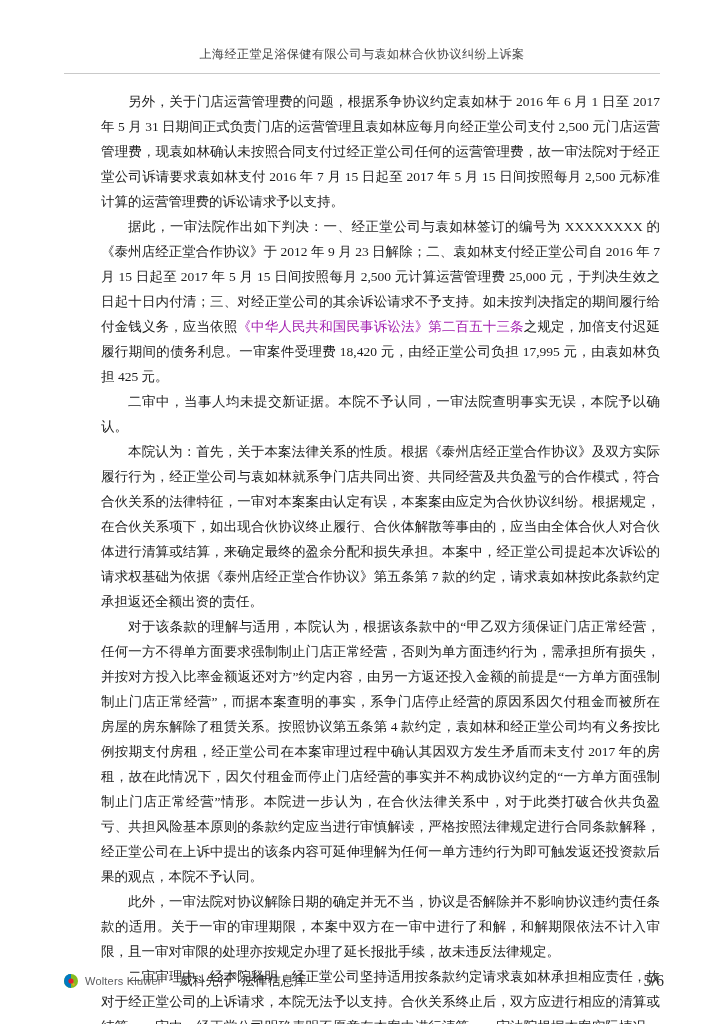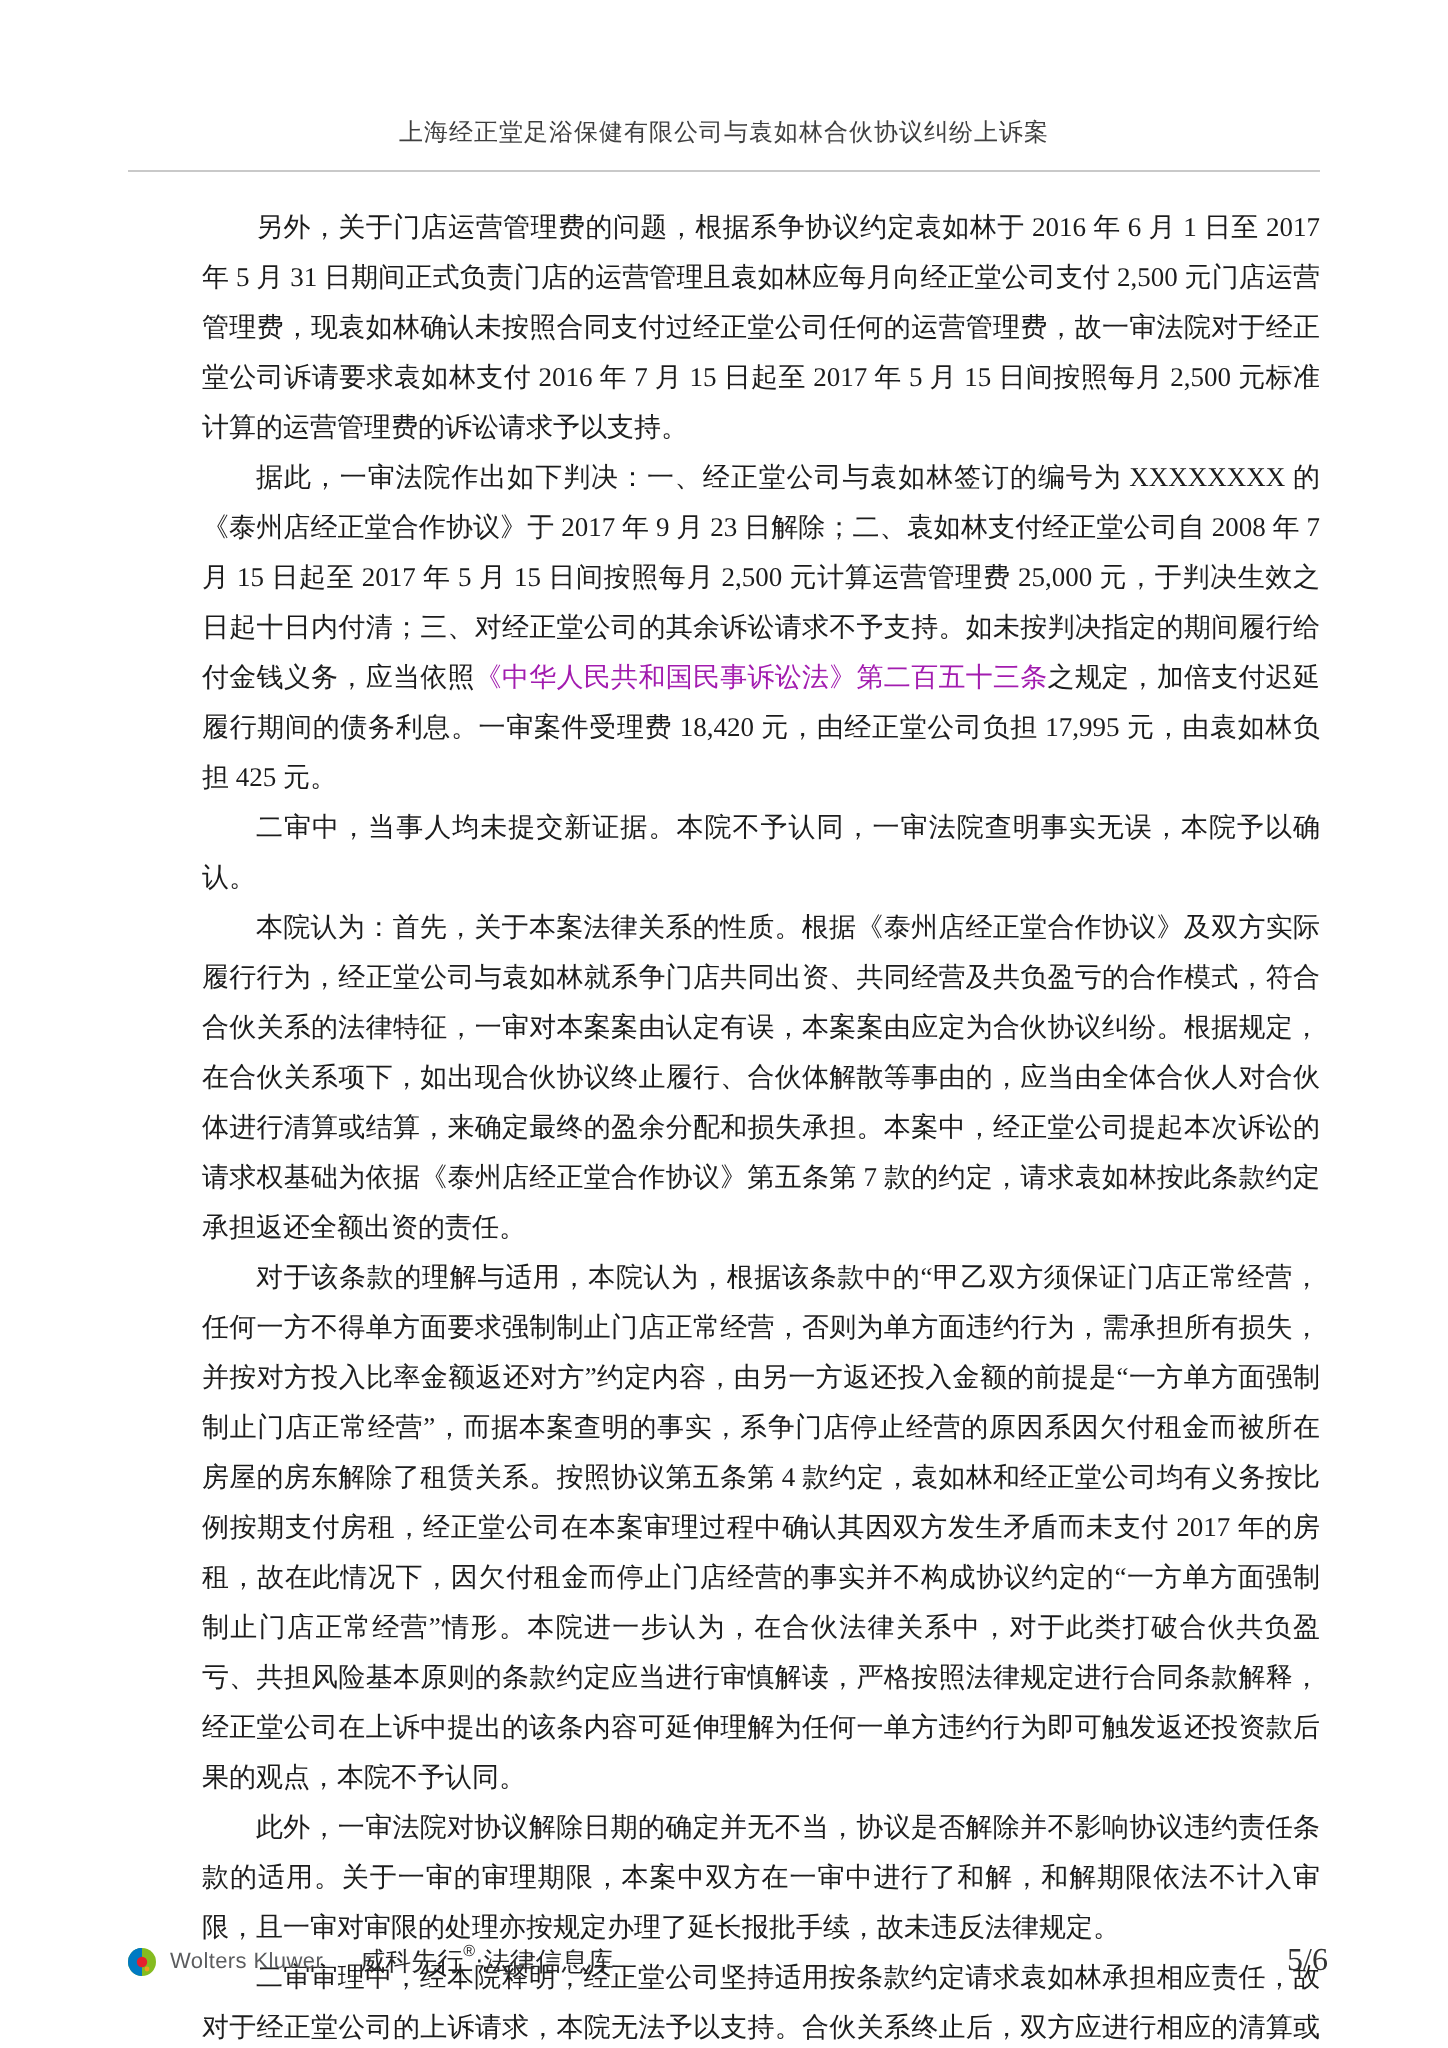--- a/index.html
+++ b/index.html
@@ -6,21 +6,21 @@
   html, body { background: #ffffff; }
   body { font-family: "Liberation Serif", serif; }
   .page {
     position: relative;
     width: 724px;
     height: 1024px;
     margin: 0 auto;
     background: #ffffff;
     overflow: hidden;
   }
-  .header { padding-top: 58px; }
+  .header { padding-top: 34px; margin-top: 12px; }
   .doc-title {
     text-align: center;
     font-size: 12px;
     color: #3f3f3f;
     letter-spacing: 0.5px;
     font-family: "Liberation Serif", serif;
   }
   .header-rule {
     margin: 10px 64px 0 64px;
     border: none;
@@ -91,21 +91,21 @@
   <div class="header">
     <div class="doc-title">上海经正堂足浴保健有限公司与袁如林合伙协议纠纷上诉案</div>
     <hr class="header-rule">
   </div>
 
   <div class="content">
     <p>
       <span>另外，关于门店运营管理费的问题，根据系争协议约定袁如林于 2016 年 6 月 1 日至 2017 年 5 月 31 日期间正式负责门店的运营管理且袁如林应每月向经正堂公司支付 2,500 元门店运营管理费，现袁如林确认未按照合同支付过经正堂公司任何的运营管理费，故一审法院对于经正堂公司诉请要求袁如林支付 2016 年 7 月 15 日起至 2017 年 5 月 15 日间按照每月 2,500 元标准计算的运营管理费的诉讼请求予以支持。</span>
     </p>
     <p>
-      <span>据此，一审法院作出如下判决：一、经正堂公司与袁如林签订的编号为 XXXXXXXX 的《泰州店经正堂合作协议》于 2017 年 9 月 23 日解除；二、袁如林支付经正堂公司自 2008 年 7 月 15 日起至 2017 年 5 月 15 日间按照每月 2,500 元计算运营管理费 25,000 元，于判决生效之日起十日内付清；三、对经正堂公司的其余诉讼请求不予支持。如未按判决指定的期间履行给付金钱义务，应当依照</span><a class="statute-link">《中华人民共和国民事诉讼法》第二百五十三条</a><span>之规定，加倍支付迟延履行期间的债务利息。一审案件受理费 18,420 元，由经正堂公司负担 17,995 元，由袁如林负担 425 元。</span>
+      <span>据此，一审法院作出如下判决：一、经正堂公司与袁如林签订的编号为 XXXXXXXX 的《泰州店经正堂合作协议》于 2012 年 9 月 23 日解除；二、袁如林支付经正堂公司自 2016 年 7 月 15 日起至 2017 年 5 月 15 日间按照每月 2,500 元计算运营管理费 25,000 元，于判决生效之日起十日内付清；三、对经正堂公司的其余诉讼请求不予支持。如未按判决指定的期间履行给付金钱义务，应当依照</span><a class="statute-link">《中华人民共和国民事诉讼法》第二百五十三条</a><span>之规定，加倍支付迟延履行期间的债务利息。一审案件受理费 18,420 元，由经正堂公司负担 17,995 元，由袁如林负担 425 元。</span>
     </p>
     <p>
       <span>二审中，当事人均未提交新证据。本院不予认同，一审法院查明事实无误，本院予以确认。</span>
     </p>
     <p>
       <span>本院认为：首先，关于本案法律关系的性质。根据《泰州店经正堂合作协议》及双方实际履行行为，经正堂公司与袁如林就系争门店共同出资、共同经营及共负盈亏的合作模式，符合合伙关系的法律特征，一审对本案案由认定有误，本案案由应定为合伙协议纠纷。根据规定，在合伙关系项下，如出现合伙协议终止履行、合伙体解散等事由的，应当由全体合伙人对合伙体进行清算或结算，来确定最终的盈余分配和损失承担。本案中，经正堂公司提起本次诉讼的请求权基础为依据《泰州店经正堂合作协议》第五条第 7 款的约定，请求袁如林按此条款约定承担返还全额出资的责任。</span>
     </p>
     <p>
       <span>对于该条款的理解与适用，本院认为，根据该条款中的“甲乙双方须保证门店正常经营，任何一方不得单方面要求强制制止门店正常经营，否则为单方面违约行为，需承担所有损失，并按对方投入比率金额返还对方”约定内容，由另一方返还投入金额的前提是“一方单方面强制制止门店正常经营”，而据本案查明的事实，系争门店停止经营的原因系因欠付租金而被所在房屋的房东解除了租赁关系。按照协议第五条第 4 款约定，袁如林和经正堂公司均有义务按比例按期支付房租，经正堂公司在本案审理过程中确认其因双方发生矛盾而未支付 2017 年的房租，故在此情况下，因欠付租金而停止门店经营的事实并不构成协议约定的“一方单方面强制制止门店正常经营”情形。本院进一步认为，在合伙法律关系中，对于此类打破合伙共负盈亏、共担风险基本原则的条款约定应当进行审慎解读，严格按照法律规定进行合同条款解释，经正堂公司在上诉中提出的该条内容可延伸理解为任何一单方违约行为即可触发返还投资款后果的观点，本院不予认同。</span>
     </p>

